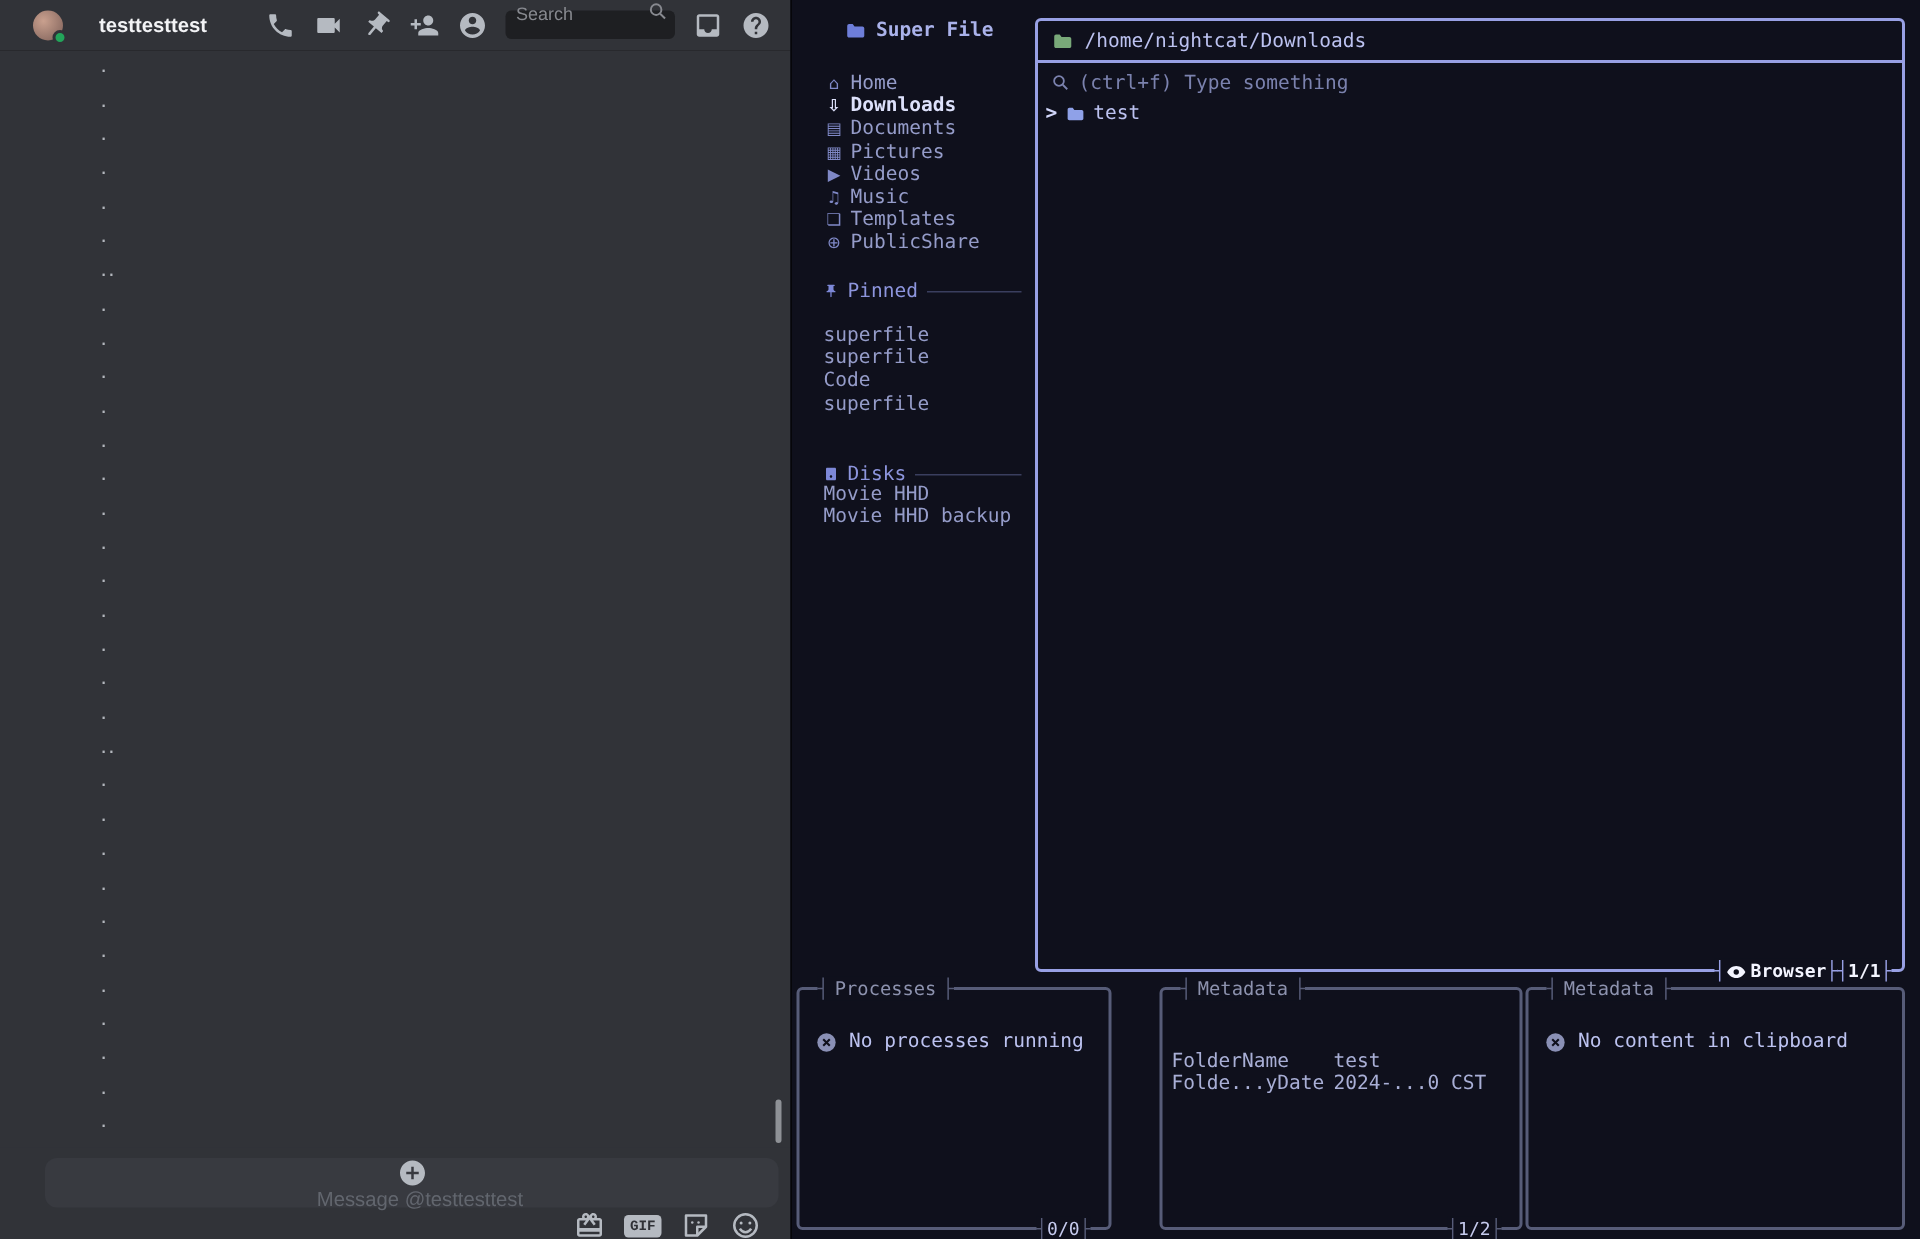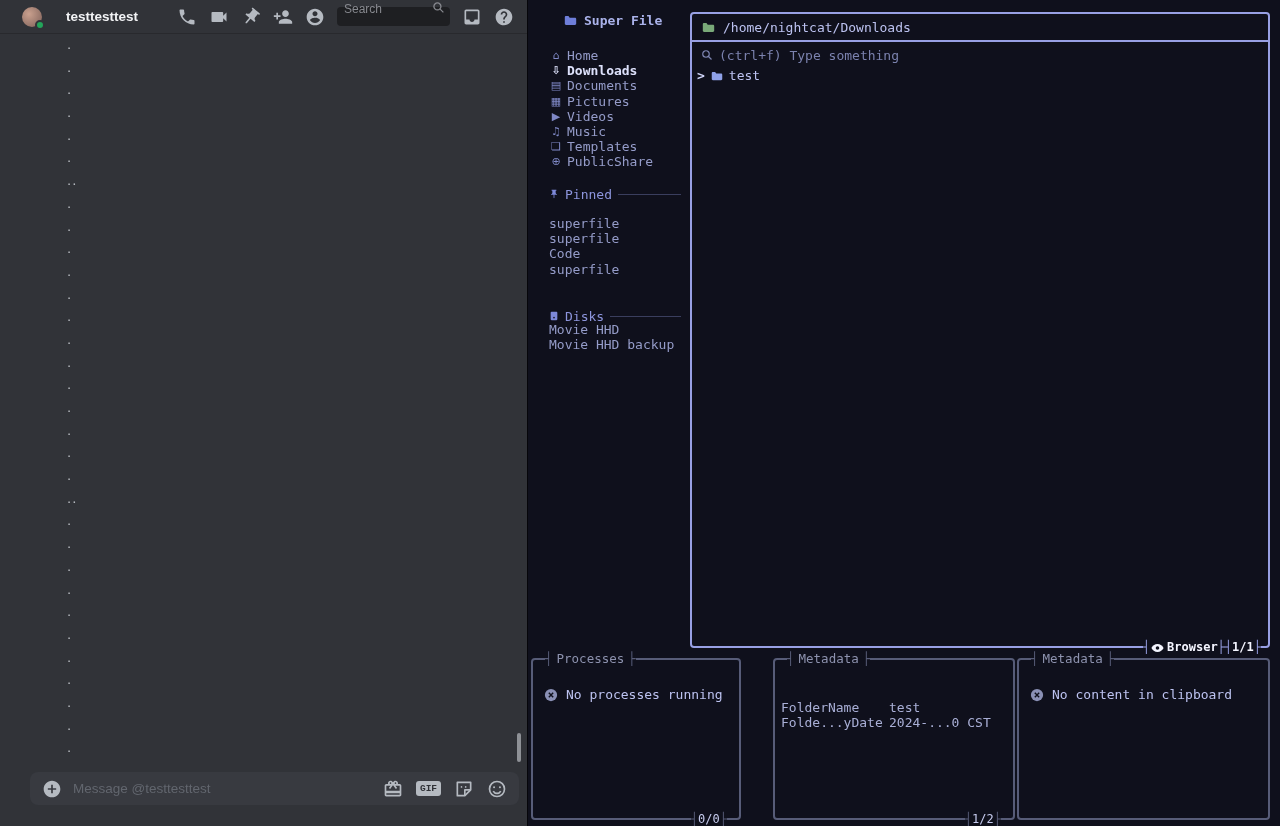--- a/index.html
+++ b/index.html
@@ -23,21 +23,21 @@
                padding:0 5px 16px 7px; color:#87898f; font-size:12px; }
   .dc-search .mag { margin-left:auto; color:#87898f; }
 
   .dc-chat { position:absolute; top:33px; bottom:61px; left:0; right:0; overflow:hidden; }
   .dc-msgs { padding-left:67px; font-size:15px; color:#b3b7bd; }
   .dc-msg { height:22.7px; line-height:22.7px; letter-spacing:1px; }
   .dc-thumb { position:absolute; right:6px; bottom:3px; width:4px; height:29px; border-radius:2px; background:#8e9196; }
 
   .dc-inputwrap { position:absolute; left:0; right:0; bottom:0; height:61px; background:#313338; }
   .dc-input { position:absolute; left:30px; right:8px; bottom:21px; height:33px; background:#383a40;
-              border-radius:8px; display:flex; align-items:center; padding:0 12px; }
+              border-radius:8px; display:flex; align-items:center; padding:0 12px;flex-direction:column; }
   .dc-placeholder { margin-left:11px; color:#62666e; font-size:13.5px; }
   .dc-input-icons { margin-left:auto; display:flex; align-items:center; gap:13px; }
   .gif-badge { min-width:25px; height:15px; background:#b5bac1; color:#2f3136; font-size:9.5px; font-weight:700;
                border-radius:3px; display:flex; align-items:center; justify-content:center; padding:0 2px;font-family:Liberation Mono, monospace; }
 
   
   .term { position:absolute; top:0; left:527px; width:753px; height:826px; background:#0f101c;
           border-left:1px solid #06060a; font-family:"DejaVu Sans Mono","Liberation Mono",monospace;
           font-size:13px; color:#a9afd6; }
 

